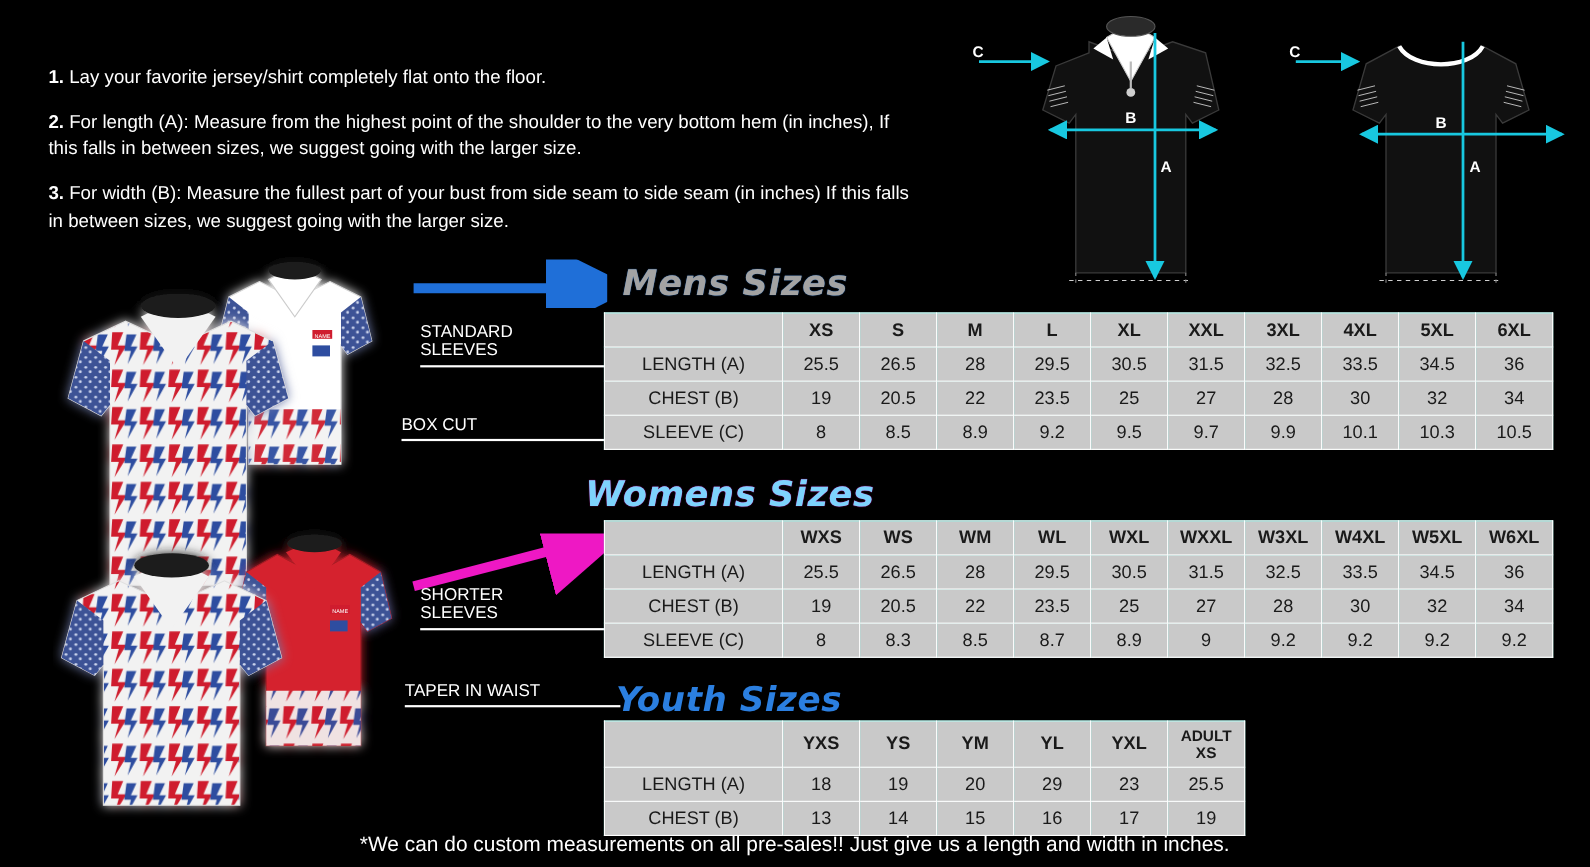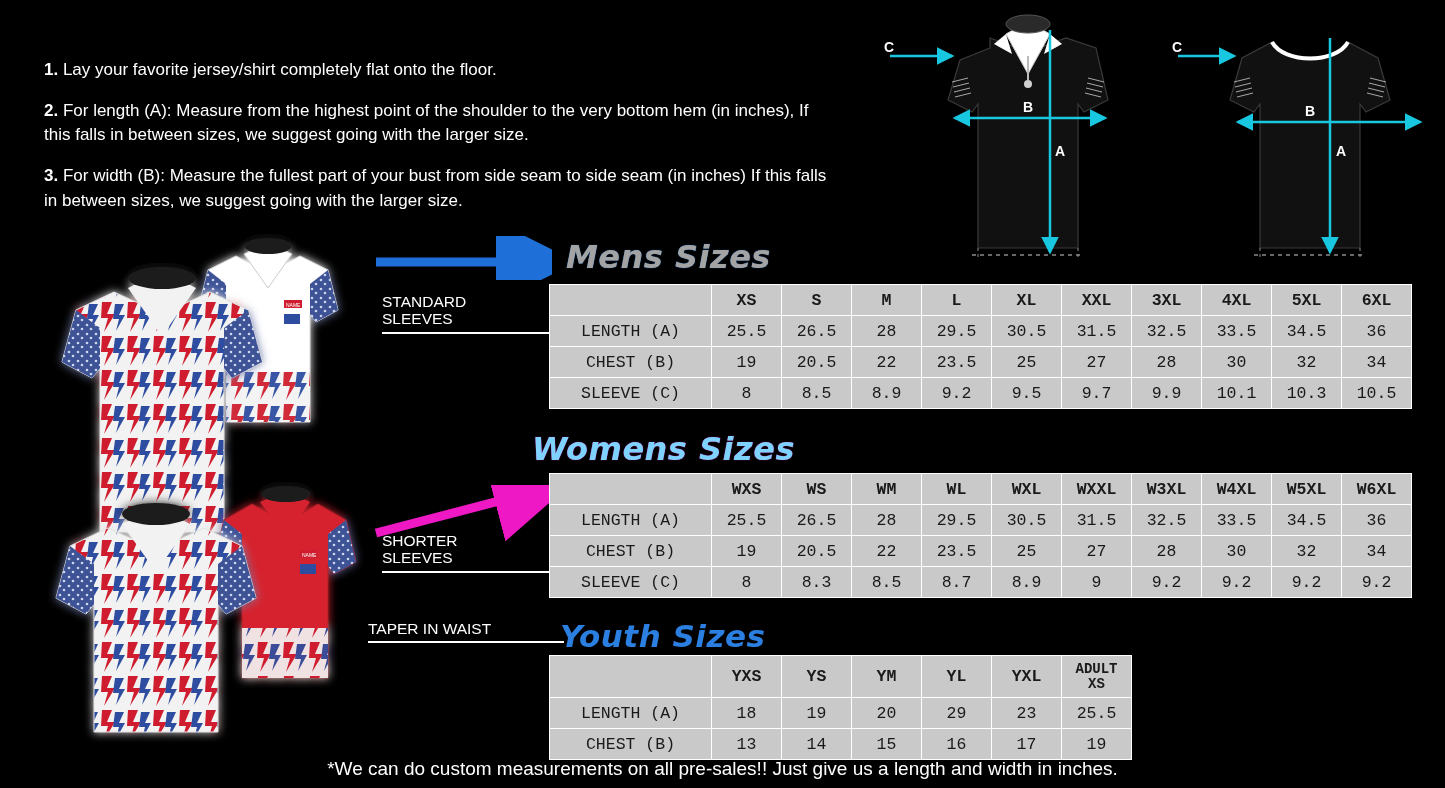--- a/index.html
+++ b/index.html
@@ -63,21 +63,21 @@
     left: 560px; top: 618px;
     font-size: 31px;
     color: #2b7fe0;
   }
 
   
   table.size-table {
     position: absolute;
     border-collapse: collapse;
     background: #14b8a6;
-    font-family: Liberation Mono, monospace;
+    font-family: Liberation Sans, sans-serif;
   }
   table.size-table td, table.size-table th {
     border: 1px solid #ffffff;
     color: #1a1a1a;
     text-align: center;
     font-size: 16.5px;
     height: 31px;
     padding: 0 4px;
     background: #c9c9c9;
   }
@@ -318,20 +318,24 @@
     </defs>
     <line x1="4" y1="48" x2="158" y2="8" stroke="#ee18c4" stroke-width="9" marker-end="url(#pinkhead)"></line>
   </svg>
 
   <div class="callout" id="callout-standard">
     <span>STANDARD</span><br>
     <span>SLEEVES</span>
     <span class="rule"></span>
   </div>
 
+  <div class="callout" id="callout-boxcut">
+    <span>BOX CUT</span>
+    <span class="rule"></span>
+  </div>
 
   <div class="callout" id="callout-shorter">
     <span>SHORTER</span><br>
     <span>SLEEVES</span>
     <span class="rule"></span>
   </div>
 
   <div class="callout" id="callout-taper">
     <span>TAPER IN WAIST</span>
     <span class="rule"></span>

